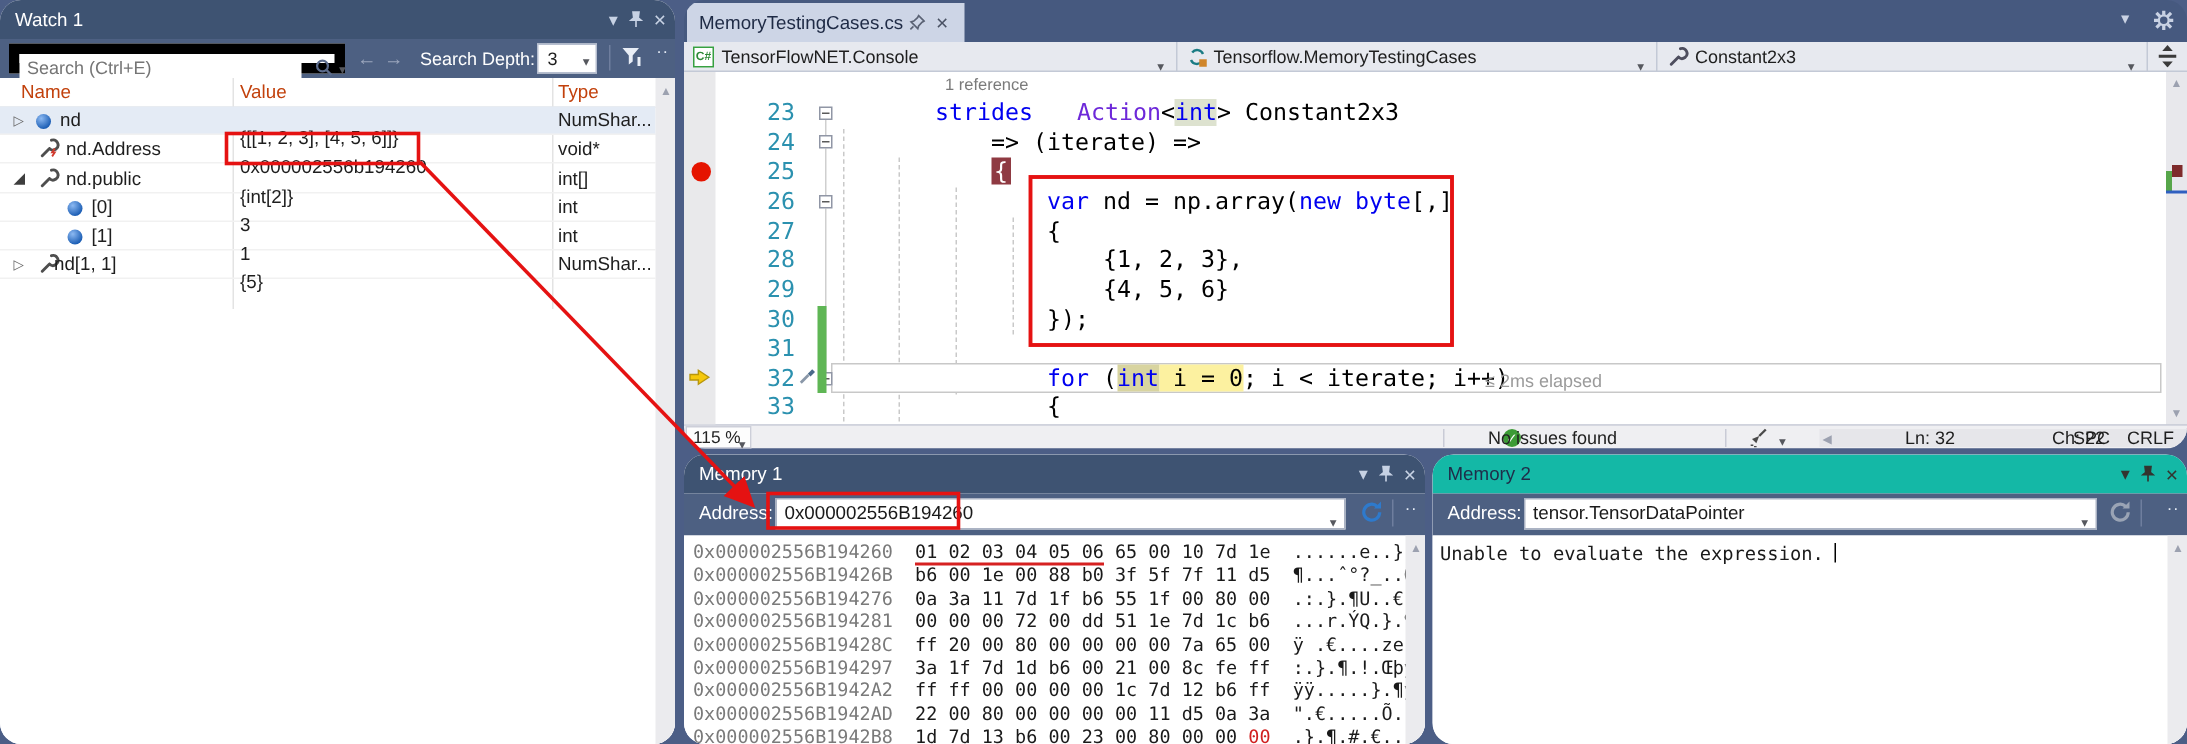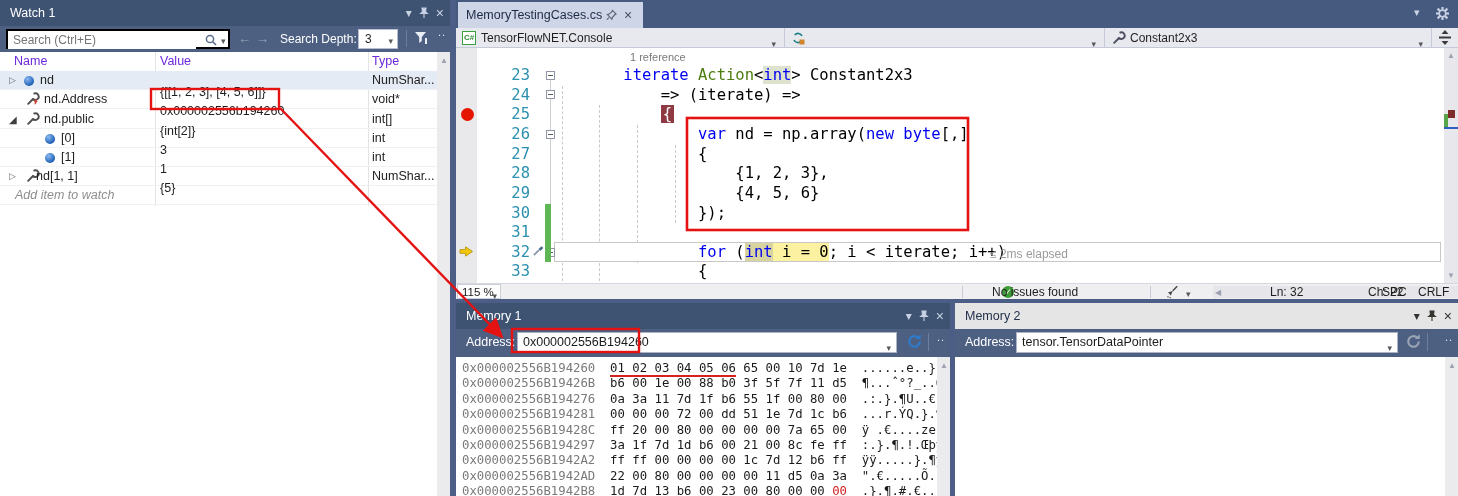--- a/index.html
+++ b/index.html
@@ -1,62 +1,62 @@
 <!DOCTYPE html>
 <html><head>
 <meta charset="utf-8">
 <style>
   * { margin:0; padding:0; box-sizing:border-box; }
   html,body { width:1458px; height:496px; overflow:hidden; }
   body { background:#4C5E86; font-family:"Liberation Sans", sans-serif; position:relative; }
   .abs { position:absolute; }
-  .panel { position:absolute; overflow:hidden; }
+  .panel { position:absolute; overflow:hidden;border-radius:14px; }
   .ttl { position:absolute; left:0; top:0; right:0; height:26px; background:#3E5372; color:#FFFFFF; font-size:12.5px; line-height:26px; padding-left:10px; }
   .ttl-icons { position:absolute; right:6px; top:0; height:26px; display:flex; align-items:center; gap:7px; color:#C7D2E4; }
   .ttl-icons span { cursor:default; font-size:12px; }
   .toolbar { position:absolute; left:0; right:0; height:26px; background:#4D6082; color:#fff; font-size:12px; }
   .combo { background:#fff; border:1px solid #B6BECF; color:#1E1E1E; position:absolute; font-size:12px; }
   .cmb-arrow { position:absolute; color:#56585E; font-size:9px; }
   .ovf { color:#E6ECF6; font-size:11px; letter-spacing:1px; }
 
   
   #watch { left:0; top:0; width:450px; height:496px; background:#fff; }
   #watch-grid { position:absolute; left:0; top:52px; right:0; bottom:0; background:#fff; }
   .colline { position:absolute; top:0; width:1px; height:154px; background:#E3E3E3; }
-  .hdr { position:absolute; top:0; height:19px; font-size:12.5px; color:#6d28d9; line-height:19px; }
+  .hdr { position:absolute; top:0; height:19px; font-size:12.5px; color:#c2410c; line-height:19px; }
   .hdr-sep { position:absolute; left:0; right:13px; top:19px; height:1px; background:#DCDCDC; }
   .wrow { position:absolute; left:0; right:13px; height:19px; font-size:12.5px; line-height:19px; border-bottom:1px solid #F1F1F1; color:#1E1E1E; }
   .wrow.sel { background:#E4EBF5; }
   .exp { position:absolute; left:9px; top:0; color:#6A6A6A; font-size:9px; }
   .exp.open { color:#3E3E3E; font-size:10px; }
   .orb { position:absolute; top:4.5px; width:10px; height:10px; border-radius:50%;
          background:radial-gradient(circle at 35% 30%, #8CB9F2, #1D5FB5 72%); }
   .wname { position:absolute; top:0; }
   .wval { position:absolute; left:160px; top:12px; }
   .wtype { position:absolute; left:372px; top:0; }
   .additem { font-style:italic; color:#8E8E8E; }
   .scrollstrip { position:absolute; background:#EBEBEE; }
   .sarrow { position:absolute; color:#9CA1B0; font-size:8px; }
-  .searchbox { position:absolute; left:6px; top:3px; width:224px; height:20px; background:#fff; border:2px solid #000000; }
+  .searchbox { position:absolute; left:6px; top:3px; width:224px; height:20px; background:#fff; border:7px solid #000000; }
   .searchbox input { width:188px; height:18px; border:none; outline:none; font-size:12px; color:#707070; padding-left:5px; font-family:"Liberation Sans",sans-serif; }
 
   
   #editor { left:456px; top:0; width:1002px; height:299px; }
   #tabstrip { position:absolute; left:0; top:0; right:0; height:28px; background:#46597F; }
   #tab { position:absolute; left:2px; top:2px; width:185px; height:26px; background:#CDD5E6; color:#1E2A45; font-size:12.5px; line-height:26px; padding-left:8px; }
   #navbar { position:absolute; left:0; top:28px; right:0; height:20px; background:#E7E9EF; border-bottom:1px solid #C3C9D6; font-size:12px; color:#1E1E1E; }
   .nav-combo { position:absolute; top:0; height:20px; line-height:20px; border-right:1px solid #C3C9D6; }
   .nav-txt { position:absolute; left:22px; top:0; }
   #codearea { position:absolute; left:0; top:48px; width:988px; height:235px; background:#fff; }
   #bpmargin { position:absolute; left:0; top:0; width:21px; height:235px; background:#E9E9EB; }
   .guide { position:absolute; width:0; border-left:1px dashed #C9C9C9; }
   .code-line { position:absolute; left:558px; white-space:pre; font-family:"DejaVu Sans Mono", monospace; font-size:15.5px; line-height:19px; color:#000; z-index:3; }
   .ln-num { position:absolute; left:-100px; width:72px; text-align:right; color:#2B91AF; }
   .tk.k { color:#0000F0; }
-  .tk.ty { color:#4d7c0f; }
+  .tk.ty { color:#6d28d9;margin-left:20px; }
   .tk.rh { background:#DDE2CF; }
   .tk.th { background:#D8D4A0; }
   .tk.yh { background:#FCF1A0; }
   .tk.bpbrace { background:#8F3A42; color:#fff; padding:0 2px; }
   #codelens { position:absolute; left:630px; top:51px; font-size:11px; color:#7A7A7A; z-index:3; }
   #curline-box { position:absolute; left:554px; top:242px; width:887px; height:20px; background:#fff; border:1px solid #C8C8C8; z-index:2; }
   #perftip { position:absolute; left:990px; top:247px; font-size:12px; color:#9B9B9B; z-index:4; }
   #greenbar { position:absolute; left:545px; top:204px; width:6px; height:58px; background:#5FB655; z-index:3; }
   .outbox { position:absolute; left:546px; width:9px; height:9px; border:1px solid #9096A5; background:#fff; z-index:3; }
   .outbox:before { content:""; position:absolute; left:1px; top:3px; width:5px; height:1px; background:#5A5A5A; }
@@ -65,21 +65,21 @@
   #bottomstrip { position:absolute; left:0; top:283px; right:0; height:16px; background:#EFEFF2; border-top:1px solid #D5D7E0; font-size:12px; color:#222; }
   .bsep { position:absolute; top:2px; width:1px; height:12px; background:#C9CBD6; }
   #zoombox { position:absolute; left:1px; top:0; width:44px; height:15px; background:#FDFDFD; border:1px solid #CDCFD9; font-size:11.5px; line-height:14px; padding-left:4px; color:#222; }
   #hscroll { position:absolute; left:757px; top:2px; width:458px; height:12px; background:#E6E6EA; }
   .statitem { position:absolute; top:1px; font-size:12px; color:#1E1E1E; }
   .checkcircle { position:absolute; left:546px; top:2px; width:12px; height:12px; border-radius:50%; background:#3C9B35; color:#fff; font-size:9px; line-height:12px; text-align:center; }
 
   
   #mem1 { left:456px; top:303px; width:494px; height:193px; background:#fff; }
   #mem2 { left:955px; top:303px; width:503px; height:193px; background:#fff; }
-  #mem2 .ttl { background:#e5e5e5; color:#1F2D49; }
+  #mem2 .ttl { background:#14b8a6; color:#1F2D49; }
   #mem2 .ttl-icons { color:#33342F; }
   .mem-toolbar { position:absolute; left:0; top:26px; right:0; height:28px; background:#4D6082; color:#fff; font-size:12.5px; }
   .addr-input { position:absolute; top:3px; height:21px; background:#fff; border:1px solid #ABB3C4; font-size:12.5px; line-height:19px; padding-left:5px; color:#1A1A1A; overflow:hidden; white-space:nowrap; }
   .mem-content { position:absolute; left:0; top:54px; right:0; bottom:0; background:#fff; }
   .mem-row { position:relative; white-space:pre; font-family:"DejaVu Sans Mono", monospace; font-size:12.3px; line-height:15.4px; padding-left:6px; }
   .m-addr { color:#7A7A7A; }
   .m-hex, .m-ascii { color:#1A1A1A; }
   .m-hex.mark { border-bottom:2px solid #D62121; }
   .m-hex.red { color:#D02020; }
   #mem2-msg { position:absolute; left:5px; top:4px; font-family:"DejaVu Sans Mono", monospace; font-size:12.5px; color:#1A1A1A; white-space:pre; }
@@ -183,23 +183,20 @@
     <div class="wrow" style="top:115px">
       <span class="exp">▷</span>
       <span class="abs" style="left:26px;top:2px">
           <svg class="ic" width="14" height="14" viewBox="0 0 16 16">
             <path d="M2.5 13.5 L8 8 M8 8 a3.8 3.8 0 1 0 1.5-6.3" stroke="#4E4E4E" stroke-width="2.2" fill="none" stroke-linecap="round"></path>
           </svg>
         </span>
       <span class="wname" style="left:36px">nd[1, 1]</span>
       <span class="wval">{5}</span>
       <span class="wtype">NumShar...</span>
-    </div>
-    <div class="wrow" style="top:134px">
-      <span class="wname additem" style="left:15px">Add item to watch</span>
     </div>
 
     <div class="scrollstrip" style="right:0;top:0;width:13px;height:444px">
       <span class="sarrow" style="left:3px;top:4px">▲</span>
     </div>
   </div>
 </div>
 
 <div id="editor" class="panel">
   <div id="tabstrip">
@@ -236,20 +233,21 @@
       <span class="cmb-arrow" style="right:8px;top:6px">▾</span>
     </div>
     <div class="nav-combo" style="left:329px;width:320px">
       <span class="abs" style="left:6px;top:3px">
           <svg class="ic" width="14" height="14" viewBox="0 0 14 14">
             <path d="M11 5 a4.2 4.2 0 0 0 -7.2 -1" stroke="#1B7C84" fill="none" stroke-width="1.6"></path>
             <path d="M3 9 a4.2 4.2 0 0 0 7.2 1" stroke="#1B7C84" fill="none" stroke-width="1.6"></path>
             <rect x="8.5" y="8.5" width="5" height="5" fill="#D0862C"></rect>
           </svg>
         </span>
+      <span class="nav-txt" style="left:24px">Tensorflow.MemoryTestingCases</span>
       <span class="cmb-arrow" style="right:8px;top:6px">▾</span>
     </div>
     <div class="nav-combo" style="left:649px;width:327px">
       <span class="abs" style="left:7px;top:3px">
           <svg class="ic" width="14" height="14" viewBox="0 0 16 16">
             <path d="M2.5 13.5 L8 8 M8 8 a3.8 3.8 0 1 0 1.5-6.3" stroke="#4E4E5E" stroke-width="2.2" fill="none" stroke-linecap="round"></path>
           </svg>
         </span>
       <span class="nav-txt" style="left:25px">Constant2x3</span>
       <span class="cmb-arrow" style="right:8px;top:6px">▾</span>
@@ -283,21 +281,21 @@
           <path d="M1 5 h6 V2 l7.5 5 -7.5 5 V9 H1 z" fill="#F5C80C" stroke="#B8960C"></path>
         </svg>
       </div>
     <div class="abs" style="left:76px;top:196px">
         <svg class="ic" width="13" height="13" viewBox="0 0 14 14">
           <line x1="2" y1="12" x2="7.5" y2="6.5" stroke="#8A97A8" stroke-width="2"></line>
           <path d="M7 5.5 l3.2-3.2 2 2 -3.2 3.2 z" fill="#4A6A8A"></path>
         </svg>
       </div>
     <div id="code-lines">
-        <div class="code-line" style="top: 18px; left: 102px;"><span class="ln-num">23</span><span class="tk p">       </span><span class="tk k">iterate</span><span class="tk p"> </span><span class="tk ty">Action</span><span class="tk p">&lt;</span><span class="tk k rh">int</span><span class="tk p">&gt; Constant2x3</span></div>
+        <div class="code-line" style="top: 18px; left: 102px;"><span class="ln-num">23</span><span class="tk p">       </span><span class="tk k">strides</span><span class="tk p"> </span><span class="tk ty">Action</span><span class="tk p">&lt;</span><span class="tk k rh">int</span><span class="tk p">&gt; Constant2x3</span></div>
         <div class="code-line" style="top: 37.6px; left: 102px;"><span class="ln-num">24</span><span class="tk p">           =&gt; (iterate) =&gt;</span></div>
         <div class="code-line" style="top: 57.3px; left: 102px;"><span class="ln-num">25</span><span class="tk p">           </span><span class="tk bpbrace">{</span></div>
         <div class="code-line" style="top: 76.9px; left: 102px;"><span class="ln-num">26</span><span class="tk p">               </span><span class="tk k">var</span><span class="tk p"> nd = np.array(</span><span class="tk k">new</span><span class="tk p"> </span><span class="tk k">byte</span><span class="tk p">[,]</span></div>
         <div class="code-line" style="top: 96.6px; left: 102px;"><span class="ln-num">27</span><span class="tk p">               {</span></div>
         <div class="code-line" style="top: 116.2px; left: 102px;"><span class="ln-num">28</span><span class="tk p">                   {1, 2, 3},</span></div>
         <div class="code-line" style="top: 135.8px; left: 102px;"><span class="ln-num">29</span><span class="tk p">                   {4, 5, 6}</span></div>
         <div class="code-line" style="top: 155.5px; left: 102px;"><span class="ln-num">30</span><span class="tk p">               });</span></div>
         <div class="code-line" style="top: 175.1px; left: 102px;"><span class="ln-num">31</span></div>
         <div class="code-line" style="top: 194.8px; left: 102px;"><span class="ln-num">32</span><span class="tk p">               </span><span class="tk k">for</span><span class="tk p"> (</span><span class="tk k th">int</span><span class="tk p yh"> i = 0</span><span class="tk p">; i &lt; iterate; i++)</span></div>
         <div class="code-line" style="top: 214.4px; left: 102px;"><span class="ln-num">33</span><span class="tk p">               {</span></div>
@@ -407,20 +405,21 @@
     <span class="abs" style="left:450px;top:4px">
         <svg class="ic" width="17" height="17" viewBox="0 0 16 16">
           <path d="M13 8 a5 5 0 1 1 -1.6-3.7" fill="none" stroke="#9AA4B5" stroke-width="2"></path>
           <path d="M13.8 1.2 v4.4 h-4.4 z" fill="#9AA4B5"></path>
         </svg>
       </span>
     <div class="abs" style="left:472px;top:4px;width:1px;height:18px;background:#6F7E9E"></div>
     <span class="abs ovf" style="right:5px;top:2px">..</span>
   </div>
   <div class="mem-content">
+    <div id="mem2-msg"><span>Unable to evaluate the expression. </span><span id="mem2-caret"></span></div>
     <div class="scrollstrip" style="right:0;top:0;width:13px;bottom:0">
       <span class="sarrow" style="left:3px;top:4px">▲</span>
     </div>
   </div>
 </div>
 
 <svg id="overlay">
   <defs>
     <marker id="arr" markerWidth="10" markerHeight="9" refX="7" refY="4" orient="auto">
       <path d="M0 0 L8.5 4 L0 8 z" fill="#E51212"></path>

